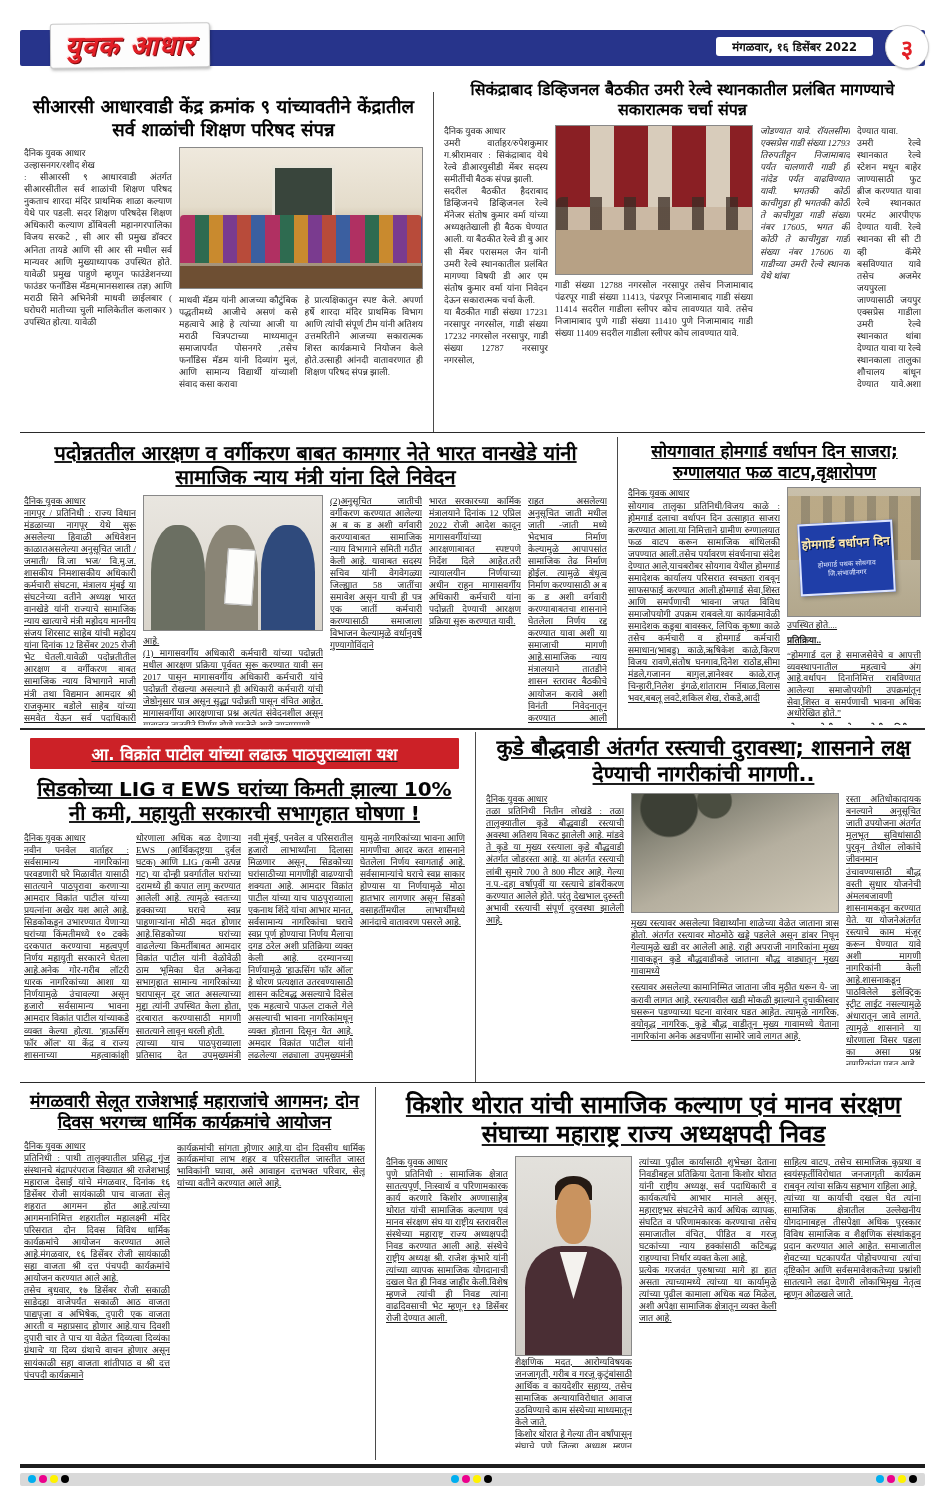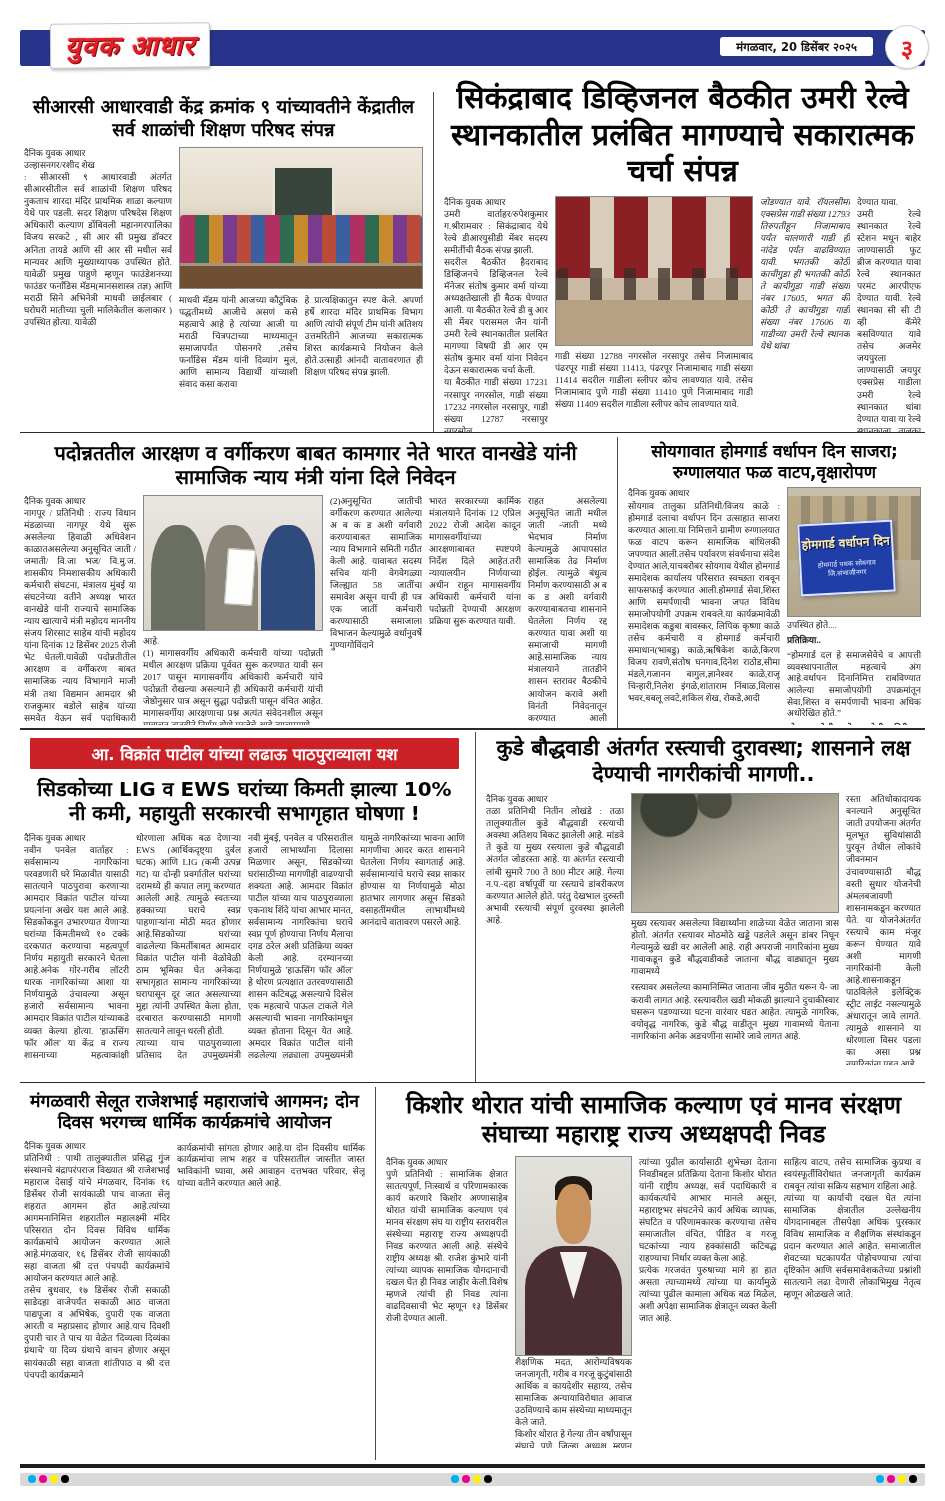--- a/index.html
+++ b/index.html
@@ -40,21 +40,21 @@
   .headline {
     font-family:"DejaVu Sans", sans-serif; font-weight:bold; text-align:center;
     color:#050505; line-height:1.22; padding:4px 6px 2px;
   }
   .body-row { display:flex; gap:7px; padding:0 4px; overflow:hidden; }
   .col {
     font-size:9px; line-height:1.34; text-align:justify; white-space:pre-line;
     overflow:hidden; color:#222;
   }
   .divider-r { border-right:1px solid #4a4a4a; }
-  .hr-band { border-top:1.6px solid #2a2a2a; }
+  .hr-band { border-top:1.6px solid #2a2a2a;text-decoration:underline; }
   .photo { position:relative; overflow:hidden; border:1px solid #888; background:#cfc6b8; flex-shrink:0; }
   .caption { font-size:9px; line-height:1.3; text-align:justify; white-space:pre-line; margin-top:3px; }
 
   
   .kicker {
     background:#cc2127; color:#fff; font-family:"DejaVu Sans", sans-serif; font-weight:bold;
     text-align:center; font-size:16.5px; padding:4px 2px; margin:6px 10px 4px; border-radius:1px;
   }
 
   
@@ -135,21 +135,21 @@
 </head>
 <body>
 
 <div class="page">
   <div class="inner">
 
     <div class="masthead">
       <div class="logo-box">
         <span class="logo-text">युवक आधार</span>
       </div>
-      <div class="date-pill">मंगळवार, 20 डिसेंबर २०२५</div>
+      <div class="date-pill">मंगळवार, १६ डिसेंबर 2022</div>
       <div class="page-num-circle">३</div>
     </div>
 
     <div class="band" style="height:356px; margin-top:10px;">
 
       <div class="art divider-r" style="width:414px; padding-right:6px;margin-top:16px;">
         <div class="headline" style="font-size:18.5px;">सीआरसी आधारवाडी केंद्र क्रमांक ९ यांच्यावतीने केंद्रातील सर्व शाळांची शिक्षण परिषद संपन्न</div>
         <div class="body-row" style="margin-top:4px; height:284px;">
           <div class="col" style="width:148px; flex-shrink:0;">दैनिक युवक आधार
 उल्हासनगर/रशीद शेख
@@ -162,21 +162,21 @@
             </div>
             <div style="display:flex; gap:7px; overflow:hidden;">
               <div class="col" style="width:122px;">माधवी मॅडम यांनी आजच्या कौटुंबिक पद्धतीमध्ये आजीचे असणं कसे महत्वाचे आहे हे त्यांच्या आजी या मराठी चित्रपटाच्या माध्यमातून समाजापर्यंत पोसनगरे ,तसेच फर्नांडिस मॅडम यांनी दिव्यांग मुलं, आणि सामान्य विद्यार्थी यांच्याशी संवाद कसा करावा</div>
               <div class="col" style="width:122px;">हे प्रात्यक्षिकातुन स्पष्ट केले. अपर्णा हर्षे शारदा मंदिर प्राथमिक विभाग आणि त्यांची संपूर्ण टीम यांनी अतिशय उत्तमरितीने आजच्या सकारात्मक शिस्त कार्यक्रमाचे नियोजन केले होते.उत्साही आंनदी वातावरणात ही शिक्षण परिषद संपन्न झाली.</div>
             </div>
           </div>
         </div>
       </div>
 
       <div class="art" style="flex:1; padding-left:6px;">
-        <div class="headline" style="font-size:30px;">सिकंद्राबाद डिव्हिजनल बैठकीत उमरी रेल्वे स्थानकातील प्रलंबित मागण्याचे सकारात्मक चर्चा संपन्न</div>
+        <div class="headline" style="font-size:16px;">सिकंद्राबाद डिव्हिजनल बैठकीत उमरी रेल्वे स्थानकातील प्रलंबित मागण्याचे सकारात्मक चर्चा संपन्न</div>
         <div class="body-row" style="margin-top:4px; height:262px;">
           <div class="col" style="width:104px; flex-shrink:0;">दैनिक युवक आधार
 उमरी वार्ताहर/रुपेशकुमार ग.श्रीरामवार : सिकंद्राबाद येथे रेल्वे डीआरयुसीडी मेंबर सदस्य समीतींची बैठक संपन्न झाली.
 सदरील बैठकीत हैदराबाद डिव्हिजनचे डिव्हिजनल रेल्वे मॅनेजर संतोष कुमार वर्मा यांच्या अध्यक्षतेखाली ही बैठक घेण्यात आली. या बैठकीत रेल्वे डी बु आर सी मेंबर परासमल जैन यांनी उमरी रेल्वे स्थानकातील प्रलंबित मागण्या विषयी डी आर एम संतोष कुमार वर्मा यांना निवेदन देऊन सकारात्मक चर्चा केली.
 या बैठकीत गाडी संख्या 17231 नरसापुर नगरसोल, गाडी संख्या 17232 नगरसोल नरसापुर, गाडी संख्या 12787 नरसापुर नगरसोल,</div>
           <div style="width:198px; display:flex; flex-direction:column; gap:4px; overflow:hidden;">
             <div class="photo ph-meeting" style="width:100%; height:150px;">
               <div class="curtains"></div>
               <div class="heads"></div>
               <div class="table"></div>

